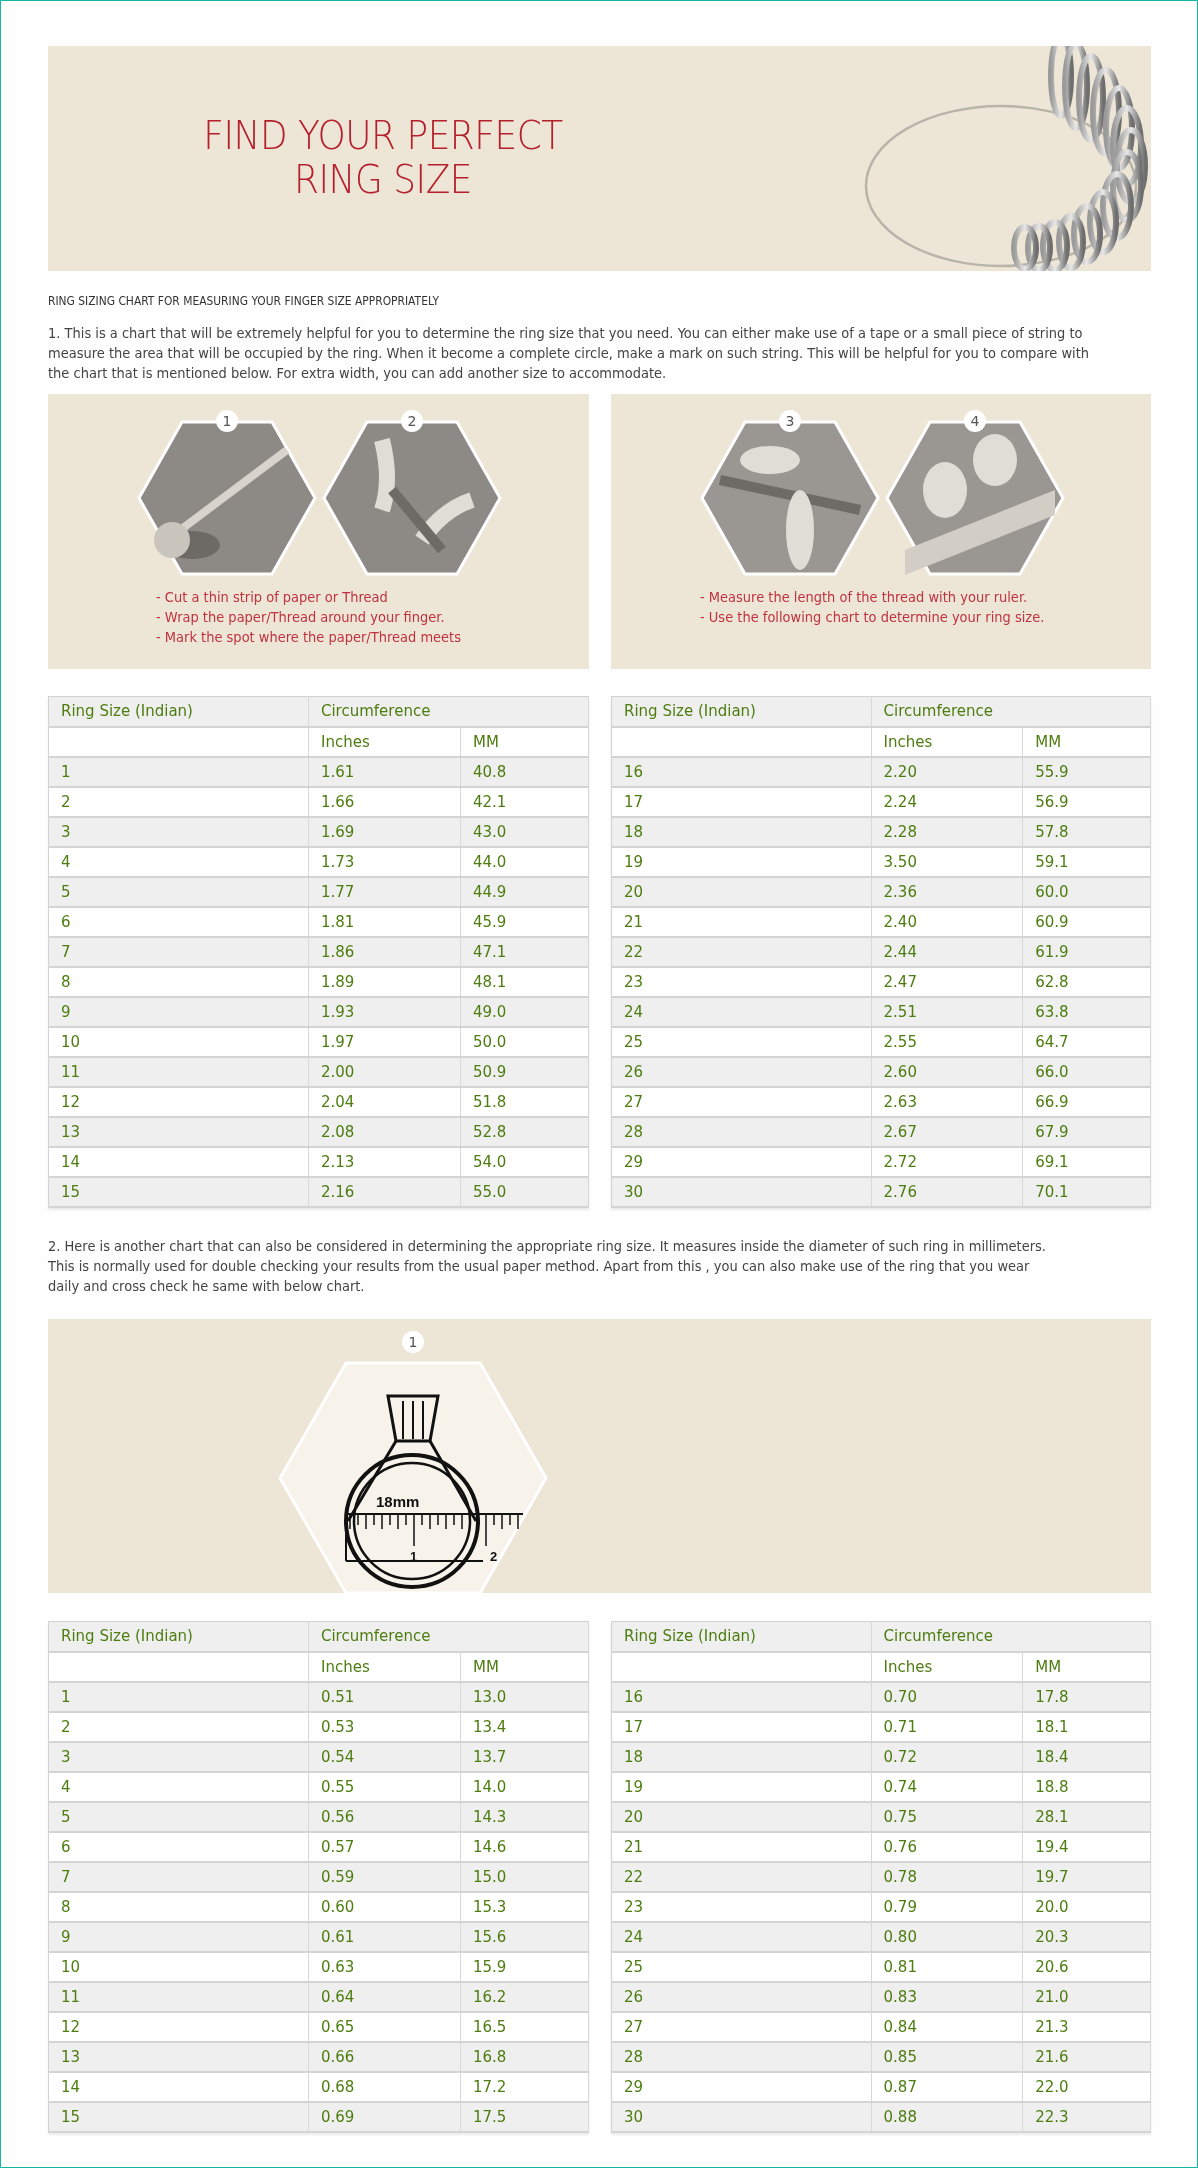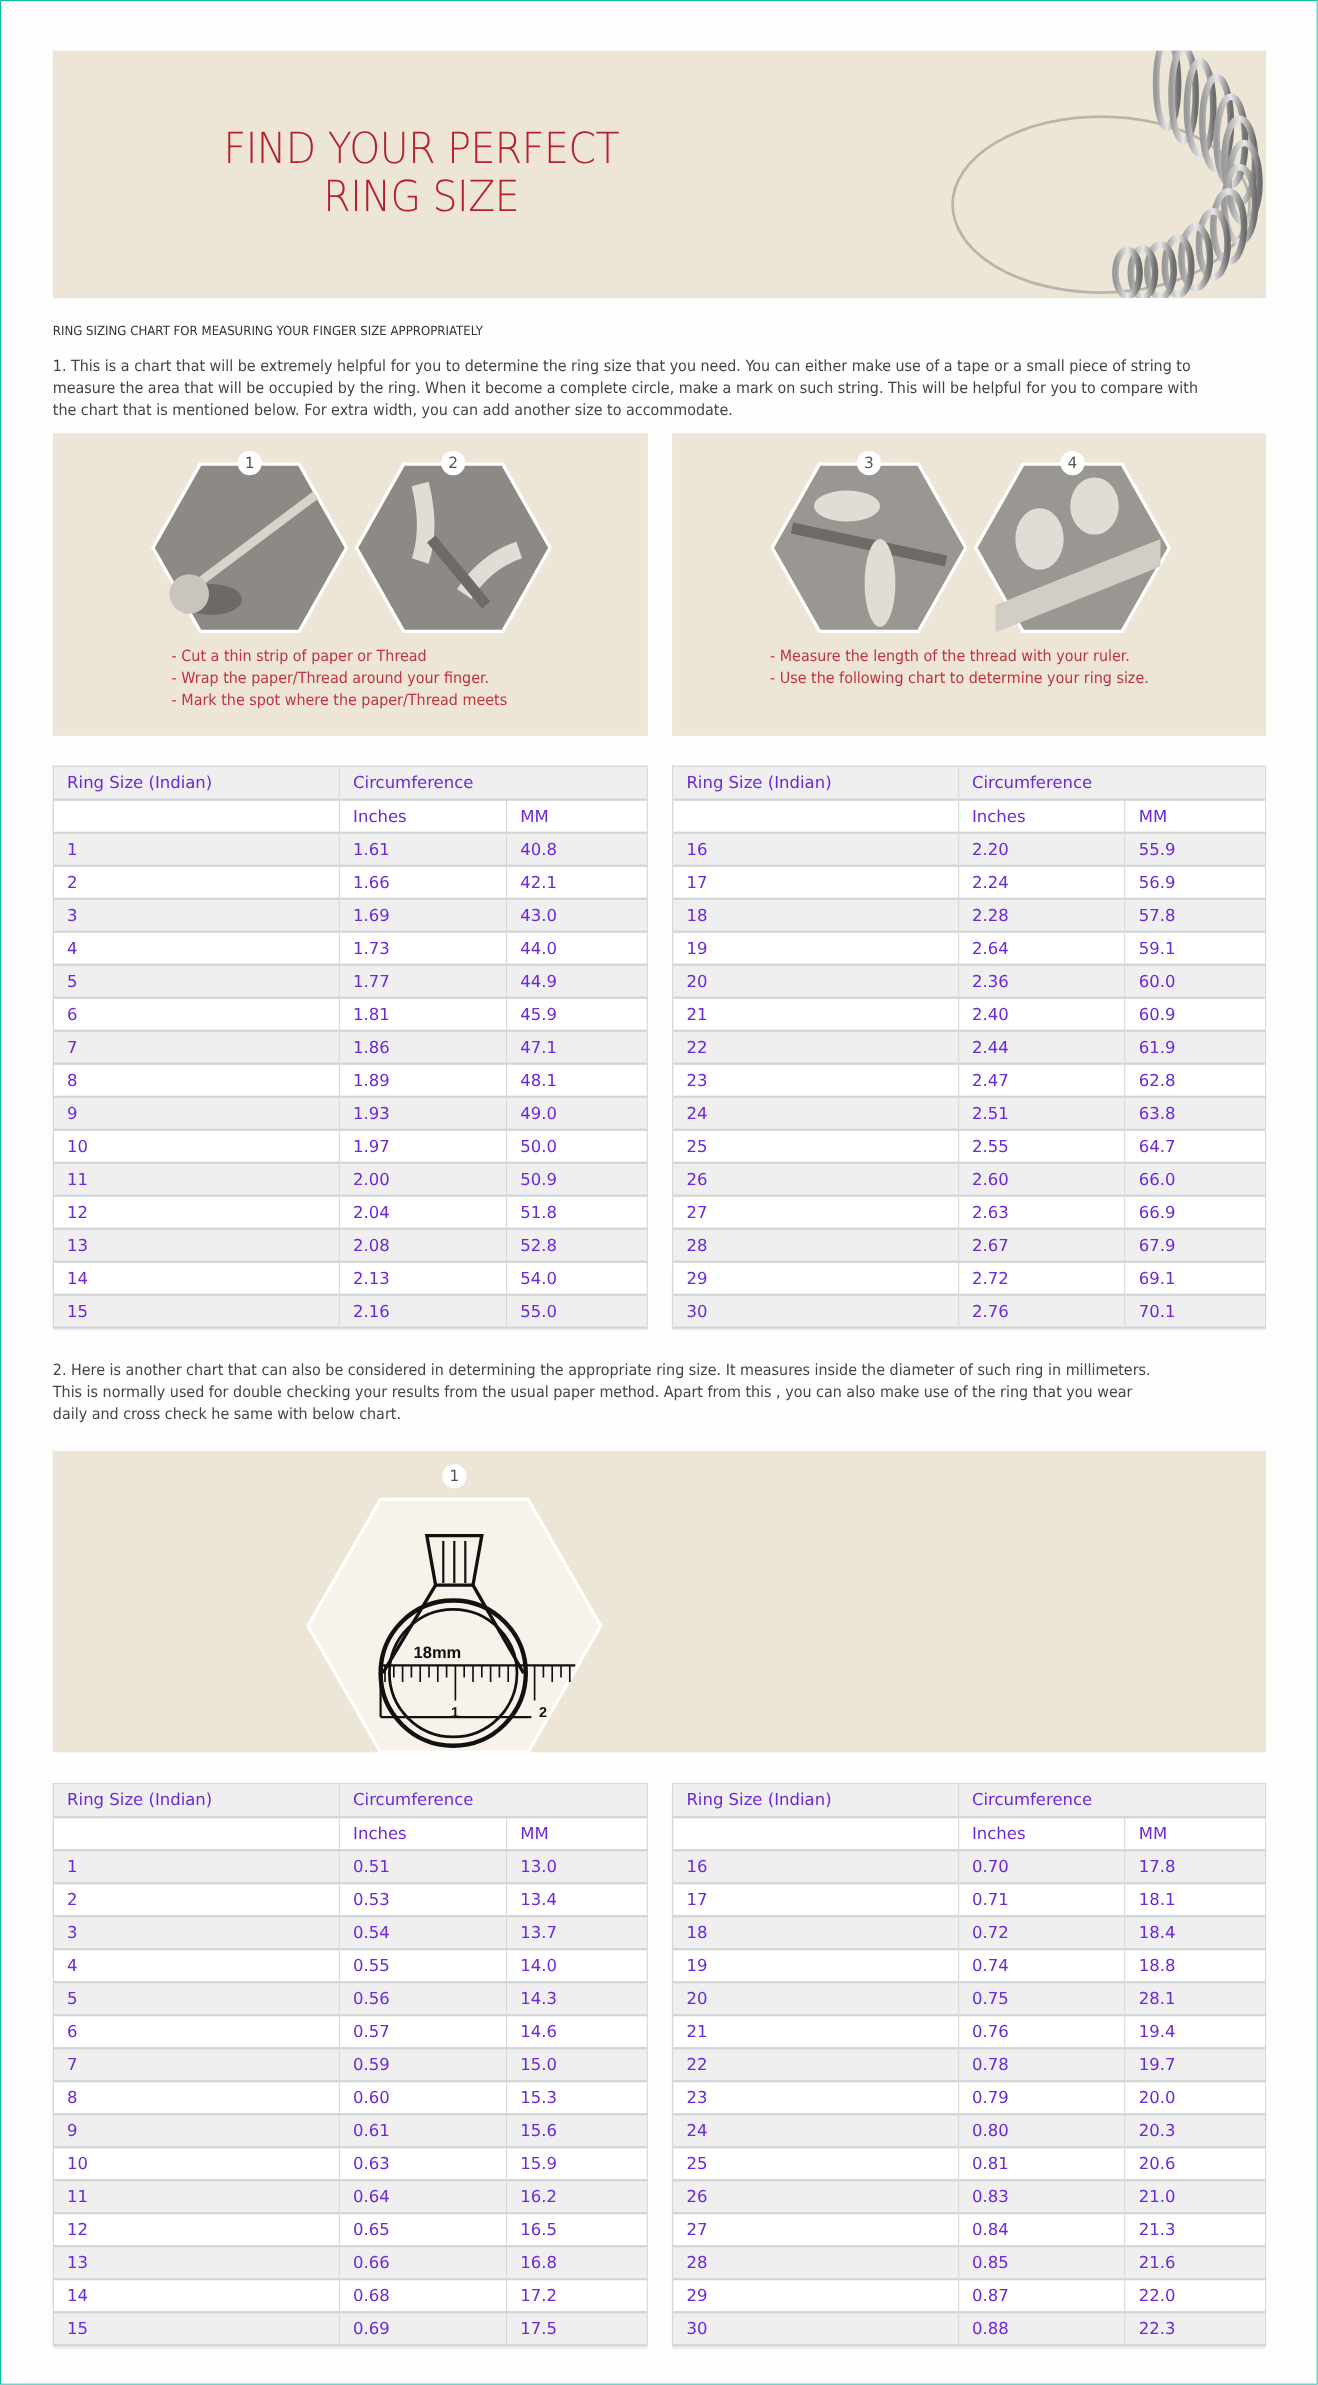--- a/index.html
+++ b/index.html
@@ -20,21 +20,21 @@
   
   .panel { position: absolute; background: #ede6d7; }
   .panel-left { left: 47px; top: 393px; width: 541px; height: 275px; }
   .panel-right { left: 610px; top: 393px; width: 540px; height: 275px; }
   .hex { position: absolute; width: 180px; height: 156px; }
   .hex svg { width: 100%; height: 100%; display: block; }
   .num-badge { position: absolute; width: 22px; height: 22px; border-radius: 50%; background: #ffffff; color: #555; font-size: 14px; line-height: 22px; text-align: center; }
   .steps { position: absolute; color: #c0323e; font-size: 14px; line-height: 20px; transform: scaleX(0.93); transform-origin: left; white-space: nowrap; }
 
   
-  .table { position: absolute; border-collapse: collapse; font-size: 15px; color: #6d28d9; border: 1px solid #d2d2d2; box-shadow: 0 2px 2px rgba(0,0,0,0.08); }
+  .table { position: absolute; border-collapse: collapse; font-size: 15px; color: #4d7c0f; border: 1px solid #d2d2d2; box-shadow: 0 2px 2px rgba(0,0,0,0.08); }
   .table td { height: 30px; padding: 0 12px; border-bottom: 2px solid #d4d4d4; border-right: 1px solid #d8d8d8; vertical-align: middle; white-space: nowrap; }
   .table tr.g td { background: #efefef; }
   .table tr.w td { background: #ffffff; }
   .table td.c1 { width: 272px; }
   .table td.c2 { width: 161px; }
   .table td.c3 { width: 136px; }
   .t1l { left: 47px; top: 695px; width: 541px; }
   .t1r { left: 610px; top: 695px; width: 540px; }
   .t2l { left: 47px; top: 1620px; width: 541px; }
   .t2r { left: 610px; top: 1620px; width: 540px; }
@@ -251,21 +251,21 @@
           <td>2.24</td>
           <td>56.9</td>
         </tr>
       <tr class="g">
           <td>18</td>
           <td>2.28</td>
           <td>57.8</td>
         </tr>
       <tr class="w">
           <td>19</td>
-          <td>2.64</td>
+          <td>3.50</td>
           <td>59.1</td>
         </tr>
       <tr class="g">
           <td>20</td>
           <td>2.36</td>
           <td>60.0</td>
         </tr>
       <tr class="w">
           <td>21</td>
           <td>2.40</td>

